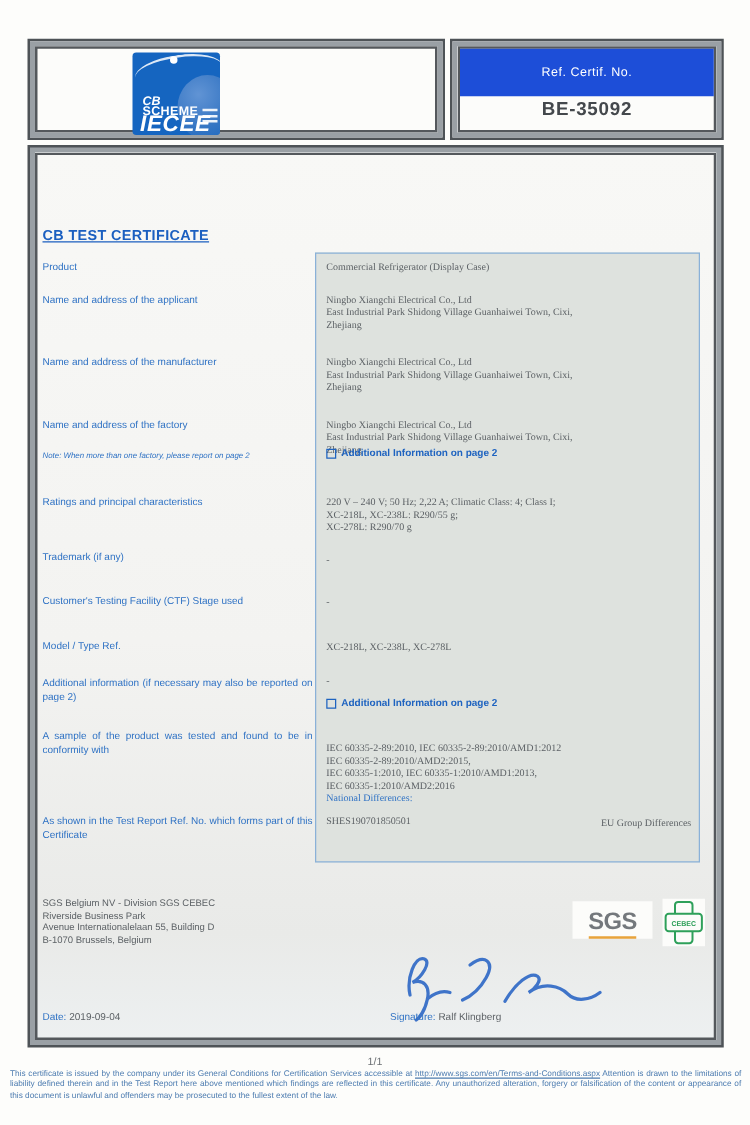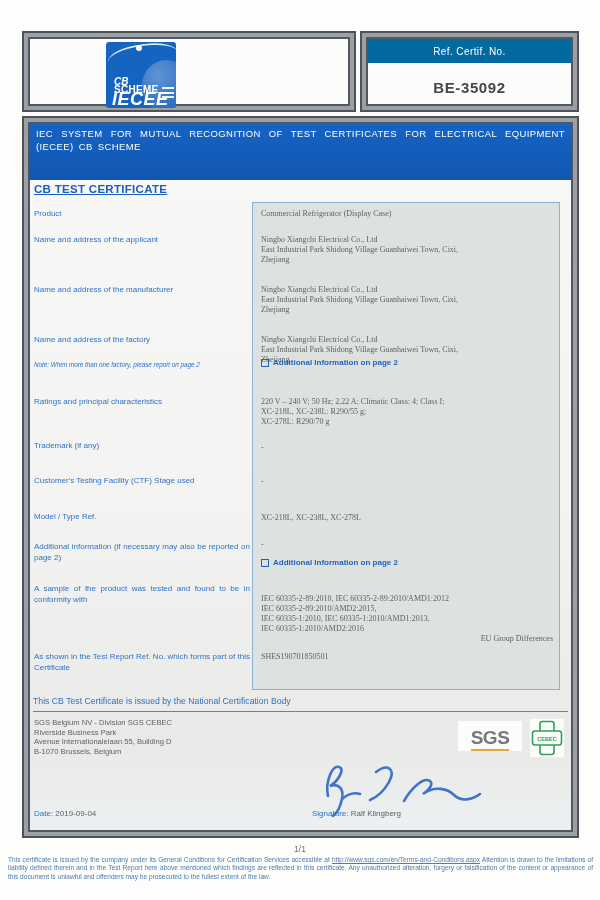--- a/index.html
+++ b/index.html
@@ -48,22 +48,22 @@
   }
   .iecee-dot { position:absolute; left:30px; top:3px; width:6px; height:6px; border-radius:50%; background:#fff; }
   .iecee-t1 { position:absolute; left:6px; top:12px; color:#fff; font-weight:bold; font-style:italic; font-size:18px; letter-spacing:.5px;margin-top:35px; }
   .iecee-t2 { position:absolute; left:8px; top:34px; color:#fff; font-weight:bold; font-style:italic; font-size:10px; }
   .iecee-t3 { position:absolute; left:8px; top:42px; color:#fff; font-weight:bold; font-size:10px; letter-spacing:.3px; }
   .iecee-speed { position:absolute; right:2px; bottom:10px; width:12px; }
   .iecee-speed div { height:2px; background:rgba(255,255,255,.9); margin-top:2.5px; }
 
   
   .ref-bar {
-    position:absolute; left:2px; right:2px; top:2px; height:24px;
-    background:#0369a1; color:#fff; font-size:10px;
+    position:absolute; left:2px; right:2px; top:2px; height:38px;
+    background:#1d4ed8; color:#fff; font-size:10px;
     display:flex; align-items:center; justify-content:center; letter-spacing:.4px;
   }
   .ref-val {
     position:absolute; left:0; right:0; top:32px; bottom:0;
     display:flex; align-items:center; justify-content:center;
     font-size:15px; font-weight:bold; color:#44484c; letter-spacing:.6px;
   }
 
   
   .banner {
@@ -156,24 +156,20 @@
   </div>
 </div>
 
 <div class="frame" id="header-ref">
   <div class="ref-bar">Ref. Certif. No.</div>
   <div class="ref-val">BE-35092</div>
 </div>
 
 <div class="frame" id="main-frame">
 
-  <div class="banner">
-    <div class="banner-l1">IEC SYSTEM FOR MUTUAL RECOGNITION OF TEST CERTIFICATES FOR ELECTRICAL EQUIPMENT</div>
-    <div class="banner-l2">(IECEE) CB SCHEME</div>
-  </div>
 
   <div class="cert-title">CB TEST CERTIFICATE</div>
 
   <div class="lbl" style="top:87px">Product</div>
   <div class="lbl" style="top:113px">Name and address of the applicant</div>
   <div class="lbl" style="top:163px">Name and address of the manufacturer</div>
   <div class="lbl" style="top:213px">Name and address of the factory</div>
   <div class="note" style="top:239px">Note:  When more than one factory, please report on page 2</div>
   <div class="lbl" style="top:319px">Trademark (if any)</div>
   <div class="lbl" style="top:275px">Ratings and principal characteristics</div>
@@ -211,27 +207,27 @@
     <div class="cb-line" style="top:355px">
       <input type="checkbox" class="cb" style="">
       <span class="cb-lbl">Additional Information on page 2</span>
     </div>
 
     <div class="val" style="top:381px">
       <span>IEC 60335-2-89:2010, IEC 60335-2-89:2010/AMD1:2012
 IEC 60335-2-89:2010/AMD2:2015,
 IEC 60335-1:2010, IEC 60335-1:2010/AMD1:2013,
 IEC 60335-1:2010/AMD2:2016</span>
+      <span class="natdiff" style="display: block;">National Differences:</span>
       <span style="display: block; text-align: right;">EU Group Differences</span>
     </div>
 
     <div class="val" style="top:449px">SHES190701850501</div>
   </div>
 
-  <div class="issued">This CB Test Certificate is issued by the National Certification Body</div>
   <div class="ncb-addr">SGS Belgium NV - Division SGS CEBEC
 Riverside Business Park
 Avenue Internationalelaan 55, Building D
 B-1070 Brussels, Belgium</div>
 
   <div class="sgs-logo">
     <span class="sgs-text">SGS</span>
   </div>
 
   <div class="cebec-logo">

